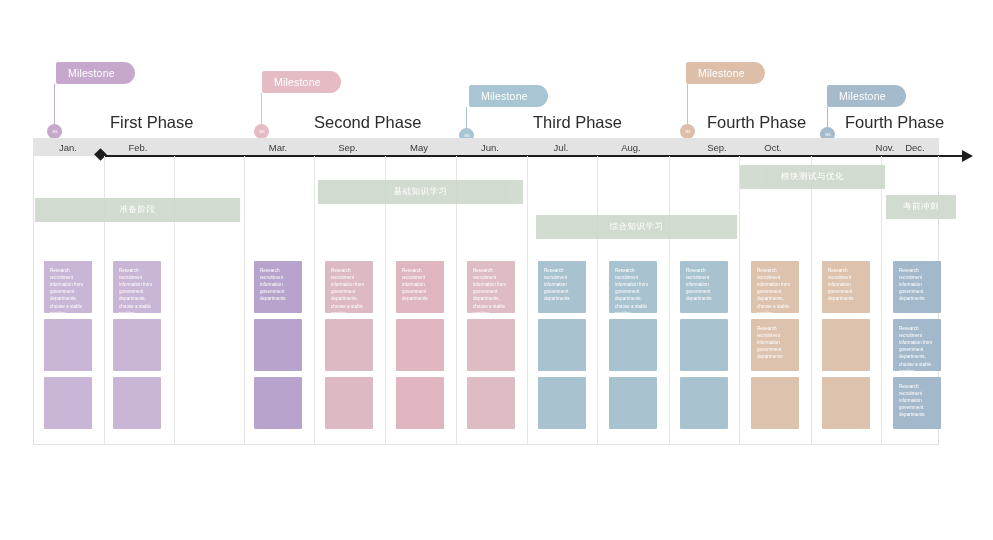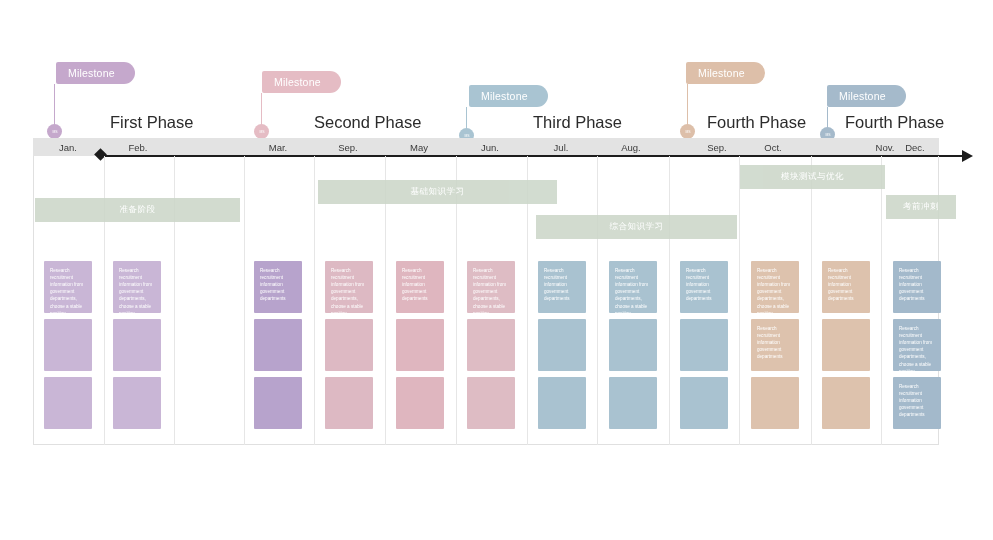--- a/index.html
+++ b/index.html
@@ -204,21 +204,21 @@
         <div class="gridline" style="left: 493px;"></div>
         <div class="gridline" style="left: 563px;"></div>
         <div class="gridline" style="left: 635px;"></div>
         <div class="gridline" style="left: 705px;"></div>
         <div class="gridline" style="left: 777px;"></div>
         <div class="gridline" style="left: 847px;"></div>
       </div>
   </div>
   <div id="bars-layer">
       <div class="phase-bar" style="left: 35px; top: 198px; width: 205px;">准备阶段</div>
-      <div class="phase-bar" style="left: 318px; top: 180px; width: 239px;">基础知识学习</div>
+      <div class="phase-bar" style="left: 318px; top: 180px; width: 205px;">基础知识学习</div>
       <div class="phase-bar" style="left: 536px; top: 215px; width: 201px;">综合知识学习</div>
       <div class="phase-bar" style="left: 740px; top: 165px; width: 145px;">模块测试与优化</div>
       <div class="phase-bar" style="left: 886px; top: 195px; width: 70px;">考前冲刺</div>
     </div>
   <div id="cards-layer">
       <div class="card" style="left: 44px; top: 261px; width: 48px; height: 52px; background: rgb(201, 182, 214);">Research recruitment information from government departments, choose a stable position</div>
       <div class="card blank" style="left: 44px; top: 319px; width: 48px; height: 52px; background: rgb(201, 182, 214);"></div>
       <div class="card blank" style="left: 44px; top: 377px; width: 48px; height: 52px; background: rgb(201, 182, 214);"></div>
       <div class="card" style="left: 113px; top: 261px; width: 48px; height: 52px; background: rgb(201, 182, 214);">Research recruitment information from government departments, choose a stable position</div>
       <div class="card blank" style="left: 113px; top: 319px; width: 48px; height: 52px; background: rgb(201, 182, 214);"></div>

